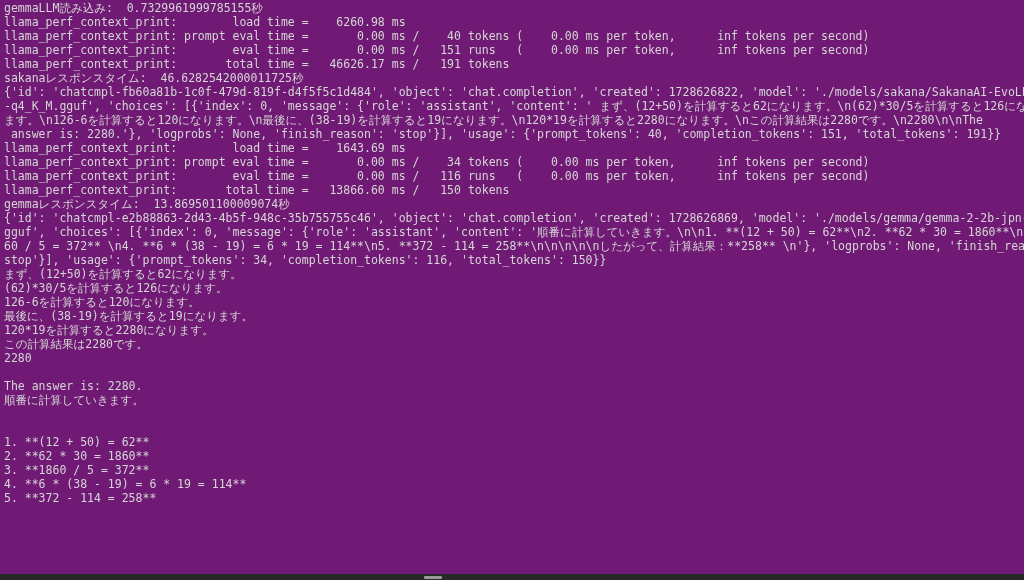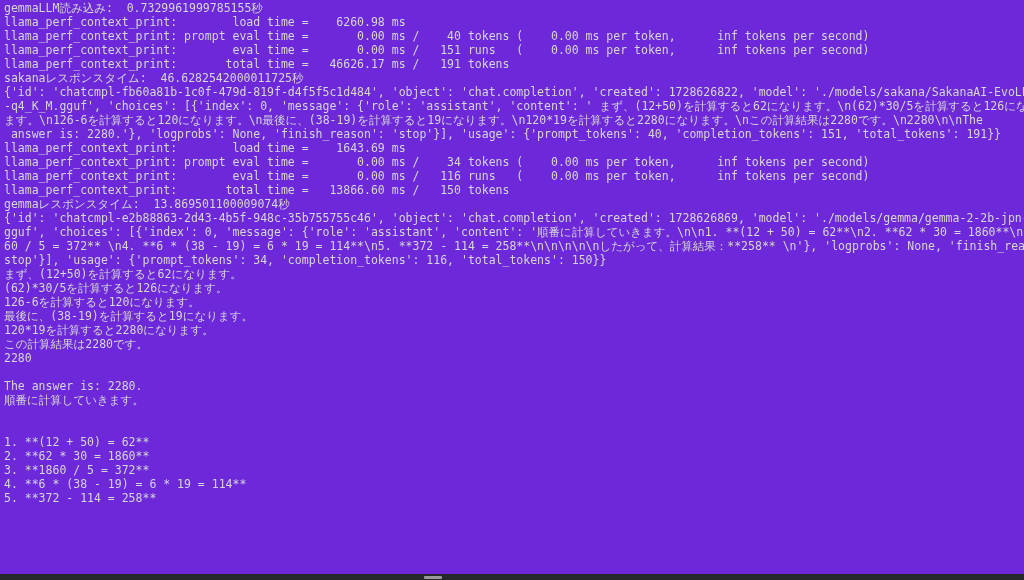--- a/index.html
+++ b/index.html
@@ -4,21 +4,21 @@
 <style>
   html, body {
     margin: 0;
     padding: 0;
     background: #26282a;
   }
   #terminal {
     position: relative;
     width: 1024px;
     height: 580px;
-    background: #6d28d9;
+    background: #701a75;
     overflow: hidden;
     font-family: "DejaVu Sans Mono", "Liberation Mono", monospace;
     font-size: 11.5px;
     line-height: 14px;
     color: #d6d6d6;
     -webkit-font-smoothing: none;
   }
   #console-output {
     position: absolute;
     left: 4px;

